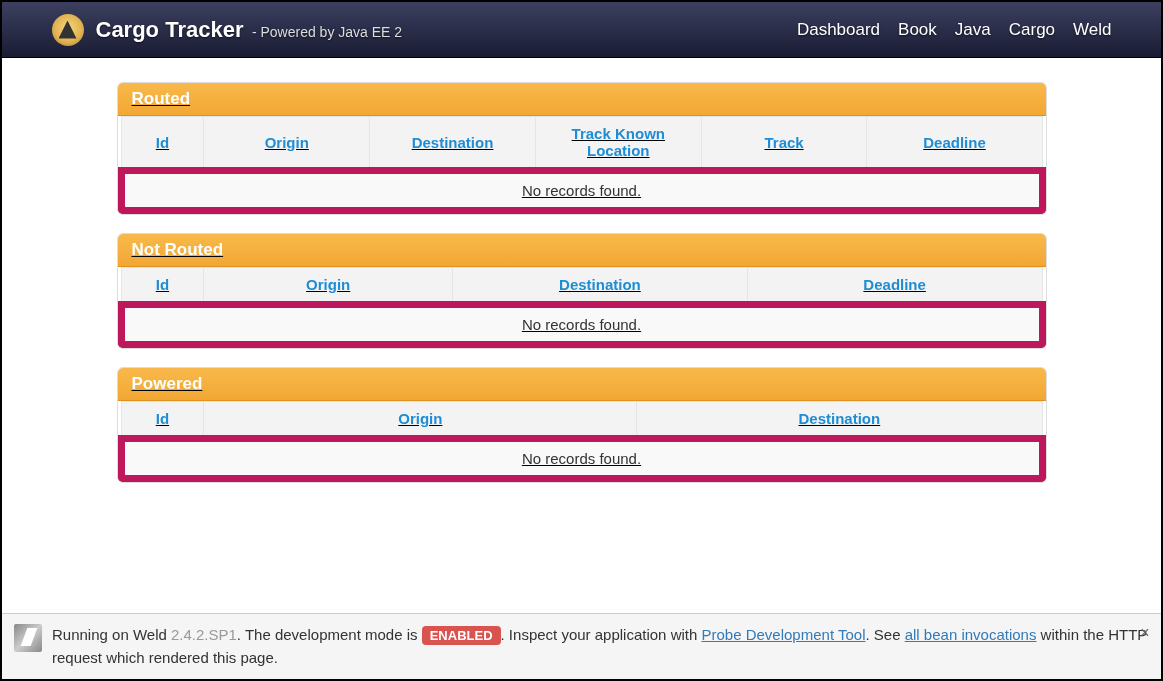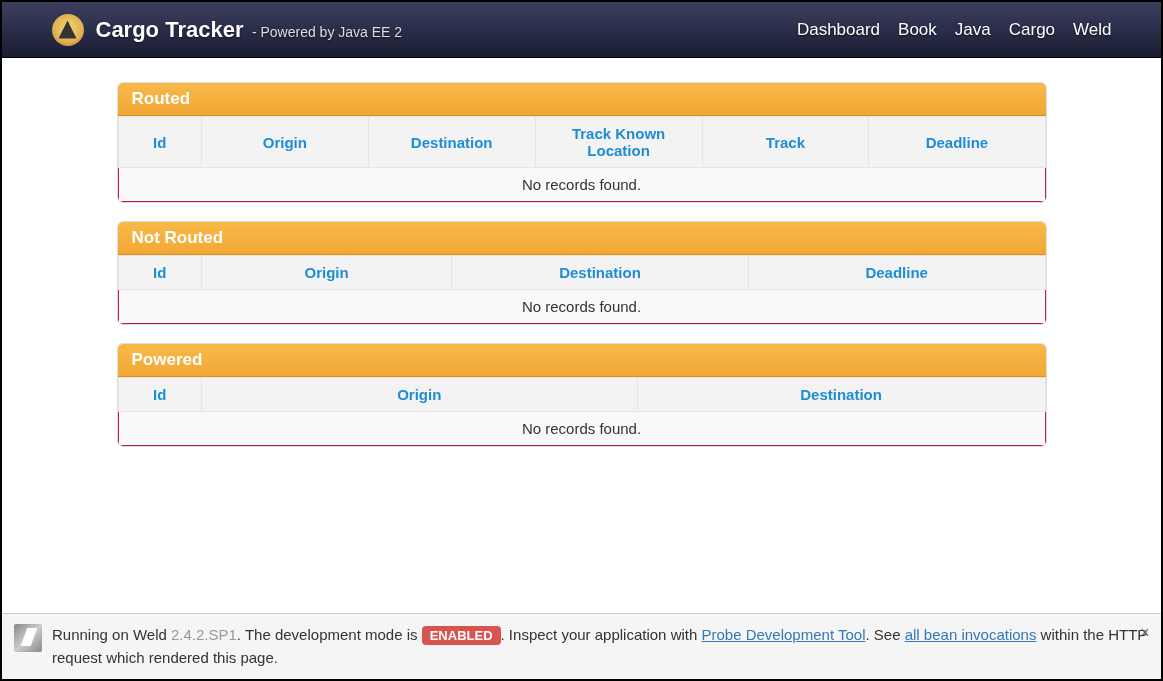--- a/index.html
+++ b/index.html
@@ -77,20 +77,21 @@
       max-width: 950px;
       margin: 24px auto 0 auto;
       padding: 0 10px;
     }
     .panel {
       border: 1px solid #ddd;
       border-radius: 6px;
       margin-bottom: 18px;
       overflow: hidden;
       background: #fff;
+      text-decoration: underline;
     }
     .panel-header {
       background: linear-gradient(to bottom, #f8b94a 0%, #f2a734 100%);
       color: #fff;
       font-weight: bold;
       font-size: 17px;
       padding: 6px 14px;
       border-bottom: 1px solid #e09020;
     }
     .table {
@@ -105,21 +106,21 @@
       padding: 8px 10px;
       border: 1px solid #e5e5e5;
       text-align: center;
       font-size: 15px;
       cursor: pointer;
     }
     .table td.empty {
       background: #f9f9f9;
       text-align: center;
       padding: 8px;
-      border: 1px solid #be185d;
+      border: 7px solid #be185d;
       color: #333;
       font-size: 15px;
     }
     .footer-bar {
       position: absolute;
       bottom: 0;
       left: 0;
       right: 0;
       background: #f5f5f5;
       border-top: 1px solid #ccc;

